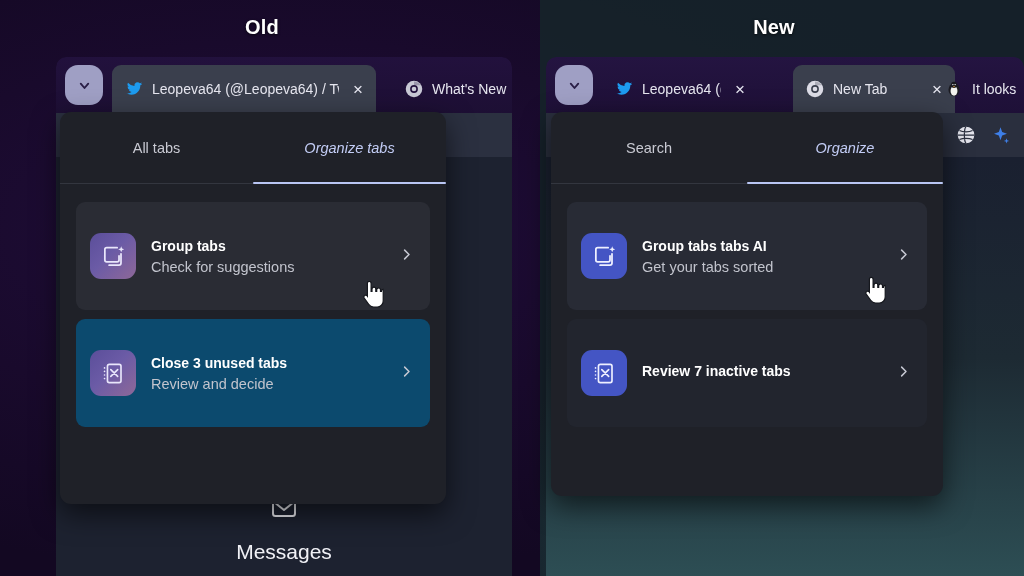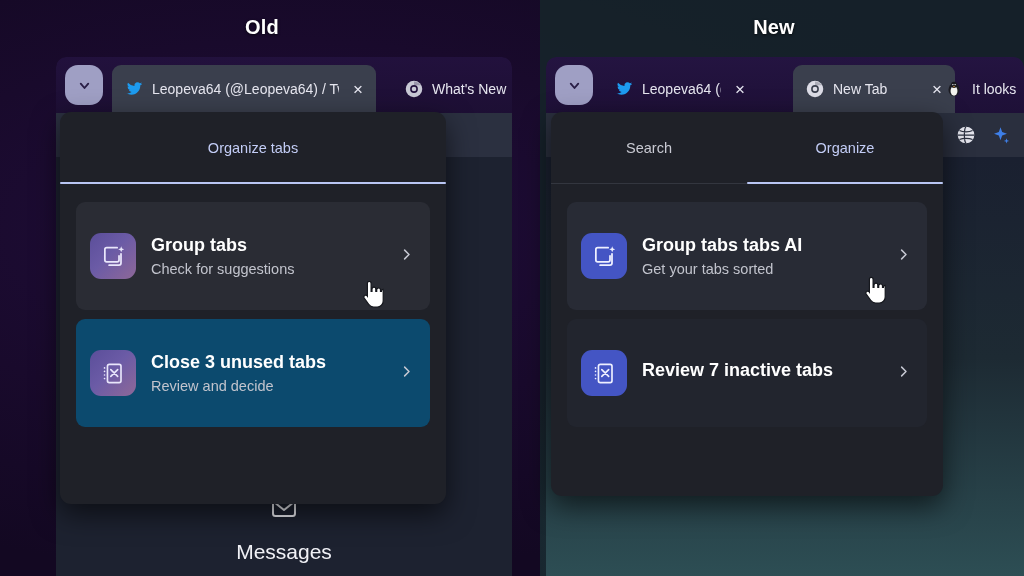--- a/index.html
+++ b/index.html
@@ -153,21 +153,21 @@
     height: 72px;
     border-bottom: 1px solid #33363f;
   }
   .popup-tab {
     flex: 1 1 50%;
     display: flex; align-items: center; justify-content: center;
     font-size: 14.5px;
     color: #c9cad3;
     position: relative;
   }
-  .popup-tab.selected { color: #c3cdf6; }
+  .popup-tab.selected { color: #c3cdf6; font-style: italic; }
   .popup-tab.selected::after {
     content: ""; position: absolute; left: 0; right: 0; bottom: -1px;
     height: 2.5px; background: #b9c6f4; border-radius: 2px;
   }
 
   .popup-body { padding: 18px 16px 0 16px; }
 
   .opt-card {
     position: relative;
     display: flex; align-items: center;
@@ -186,21 +186,21 @@
     flex: 0 0 auto;
     width: 46px; height: 46px;
     border-radius: 11px;
     display: flex; align-items: center; justify-content: center;
   }
   .icon-legacy { background: linear-gradient(135deg, #5b4e9a 0%, #6b5ba6 45%, #8e6898 100%); }
   .icon-new    { background: #4455c4; }
 
   .opt-text { flex: 1 1 auto; min-width: 0; }
   .opt-title {
-    font-size: 18px; font-weight: bold; color: #ffffff;
+    font-size: 14px; font-weight: bold; color: #ffffff;
     margin-bottom: 5px; white-space: nowrap;
   }
   .opt-sub { font-size: 14.5px; color: #c2c4cd; white-space: nowrap; }
   .opt-chevron { flex: 0 0 auto; color: #c6c8d2; }
 
   
   .cursor-hand { position: absolute; width: 22px; height: 28px; pointer-events: none; }
 
   
   .messages-row {
@@ -273,20 +273,21 @@
             <polyline points="3 5 13 13 23 5"></polyline>
           </svg>
         </span>
         <span class="messages-label">Messages</span>
       </div>
     </div>
   </div>
 
   <div class="popup" id="popup-old">
     <div class="popup-tabs">
+      <div class="popup-tab">All tabs</div>
       <div class="popup-tab selected">Organize tabs</div>
     </div>
 
     <div class="popup-body">
 
       <div class="opt-card">
         <div class="opt-icon icon-legacy">
           <svg width="25" height="25" viewBox="0 0 24 24" fill="none" stroke="#e9e6fb" stroke-width="1.7" stroke-linecap="round" stroke-linejoin="round">
             <path d="M15.5 3.5H5.5a1.8 1.8 0 0 0-1.8 1.8v10a1.8 1.8 0 0 0 1.8 1.8h10a1.8 1.8 0 0 0 1.8-1.8v-4"></path>
             <path d="M7.8 20.3h9.4a2 2 0 0 0 2-2V9.4"></path>

